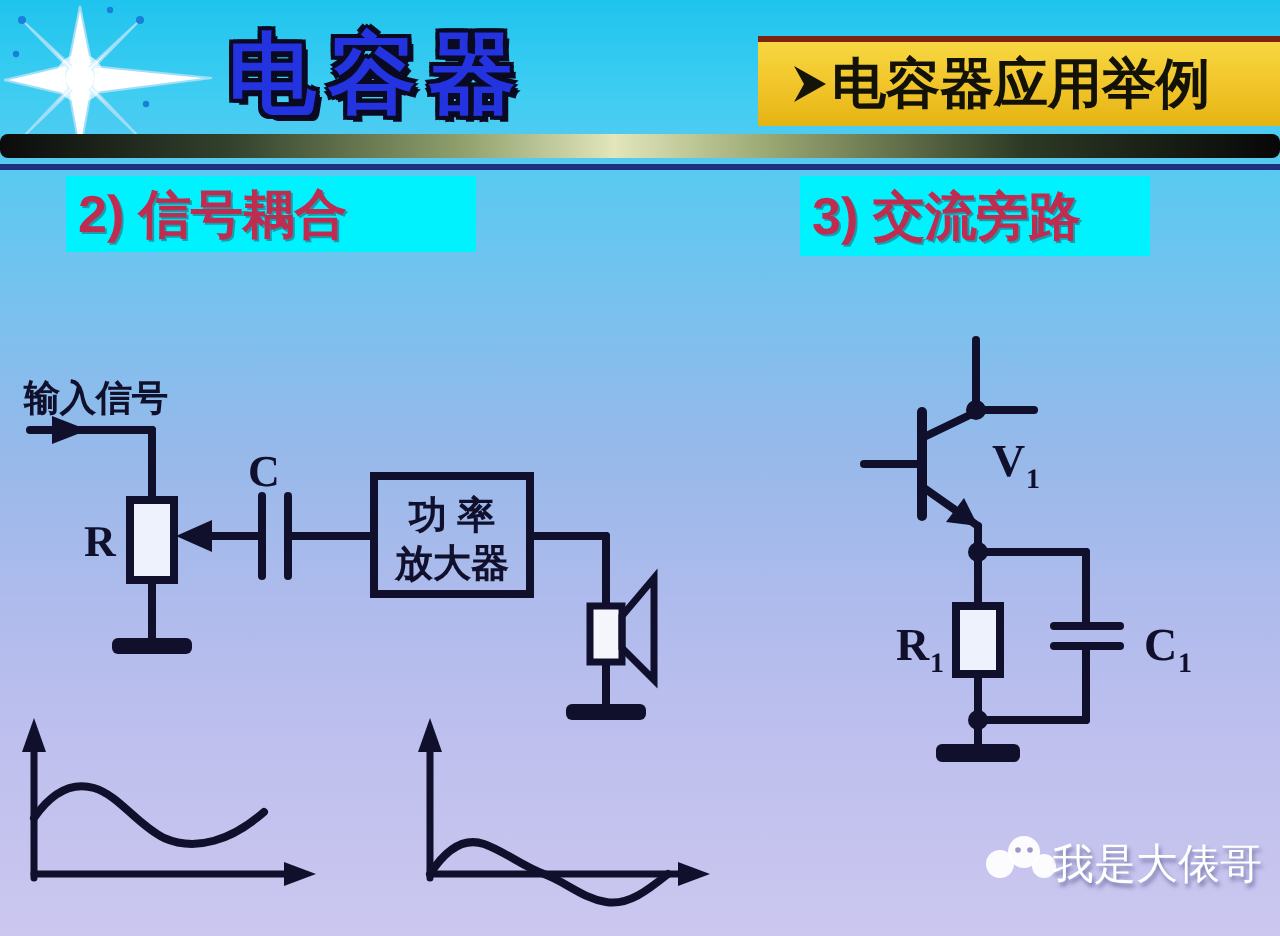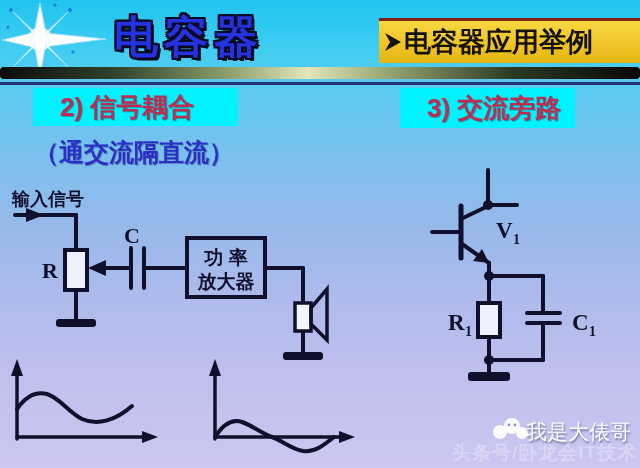--- a/index.html
+++ b/index.html
@@ -15,33 +15,33 @@
     left:92px;top:8px;font-size:44px;font-weight:bold;letter-spacing:6px;
     color:#2433e0;font-family:"Liberation Serif",serif;
     text-shadow:2px 0 #0a0a22,-2px 0 #0a0a22,0 2px #0a0a22,0 -2px #0a0a22,
       2px 2px #0a0a22,-2px -2px #0a0a22,2px -2px #0a0a22,-2px 2px #0a0a22,3px 3px 0 #0a0a22;
     padding-left:22px;
   }
   .badge{
     left:379px;top:18px;width:261px;height:45px;
     background:linear-gradient(180deg,#f8d741 0%,#f0c428 55%,#e5b414 100%);
     border-top:3px solid #7c2410;box-sizing:border-box;
-    display:flex;align-items:center;padding-left:3px;
+    display:flex;align-items:center;padding-left:15px;
   }
   .badge-label{font-size:27px;font-weight:bold;color:#121208;white-space:nowrap;}
   .sep-bar{
     left:0;top:67px;width:640px;height:12px;border-radius:4px;
     background:linear-gradient(90deg,#0b0b0b 0%,#32422c 18%,#8fa06c 36%,
       #e2e6ba 48%,#9aa873 60%,#2c3a24 80%,#070707 100%);
   }
   .sep-line{left:0;top:82px;width:640px;height:3px;background:#20307c;}
   
   .heading{
     background:#00f2ff;color:#c02b50;font-weight:bold;font-size:26px;
-    display:flex;align-items:center;padding-left:27px;box-sizing:border-box;
+    display:flex;align-items:center;padding-left:6px;box-sizing:border-box;
     white-space:nowrap;text-shadow:1px 1px 0 rgba(70,0,20,.35);
   }
   .heading-left{left:33px;top:88px;width:205px;height:38px;}
   .heading-right{left:400px;top:88px;width:175px;height:40px;}
   .subnote{
     left:34px;top:136px;font-size:25px;font-weight:bold;color:#2b2fc5;
     white-space:nowrap;text-shadow:1px 1px 0 rgba(10,10,80,.3);
   }
   
   .wm1{left:526px;top:418px;font-size:21px;font-weight:normal;color:#ffffff;
@@ -81,21 +81,20 @@
       <polygon points="3,3 19,12 3,21 8,12" fill="#141408"></polygon>
     </svg>
     <span class="badge-label">电容器应用举例</span>
   </div>
 
   <div class="abs sep-bar"></div>
   <div class="abs sep-line"></div>
 
   <div class="abs heading heading-left">2) 信号耦合</div>
   <div class="abs heading heading-right">3) 交流旁路</div>
-  <div class="abs subnote">（通交流隔直流）</div>
 
   <svg class="abs" style="left:0;top:183px;" width="345" height="187" viewBox="0 0 345 187">
     <g stroke="#10102c" stroke-width="4" fill="none" stroke-linecap="round">
       <line x1="15" y1="32" x2="76" y2="32"></line>
       <line x1="76" y1="32" x2="76" y2="67"></line>
       <line x1="76" y1="107" x2="76" y2="138"></line>
       <line x1="100" y1="85" x2="131" y2="85"></line>
       <line x1="131" y1="65" x2="131" y2="105"></line>
       <line x1="144" y1="65" x2="144" y2="105"></line>
       <line x1="144" y1="85" x2="187" y2="85"></line>
@@ -170,15 +169,14 @@
   </svg>
 
   <svg class="abs" style="left:492px;top:416px;" width="36" height="26" viewBox="0 0 36 26">
     <circle cx="8" cy="16" r="7" fill="#ffffff" opacity="0.95"></circle>
     <circle cx="20" cy="10" r="8" fill="#ffffff" opacity="0.95"></circle>
     <circle cx="30" cy="17" r="6" fill="#ffffff" opacity="0.95"></circle>
     <circle cx="17" cy="9" r="1.4" fill="#9a98c8"></circle>
     <circle cx="23" cy="9" r="1.4" fill="#9a98c8"></circle>
   </svg>
   <div class="abs wm1">我是大俵哥</div>
-  <div class="abs wm2">头条号/卧龙会IT技术</div>
 
 </div>
 
 </body></html>

